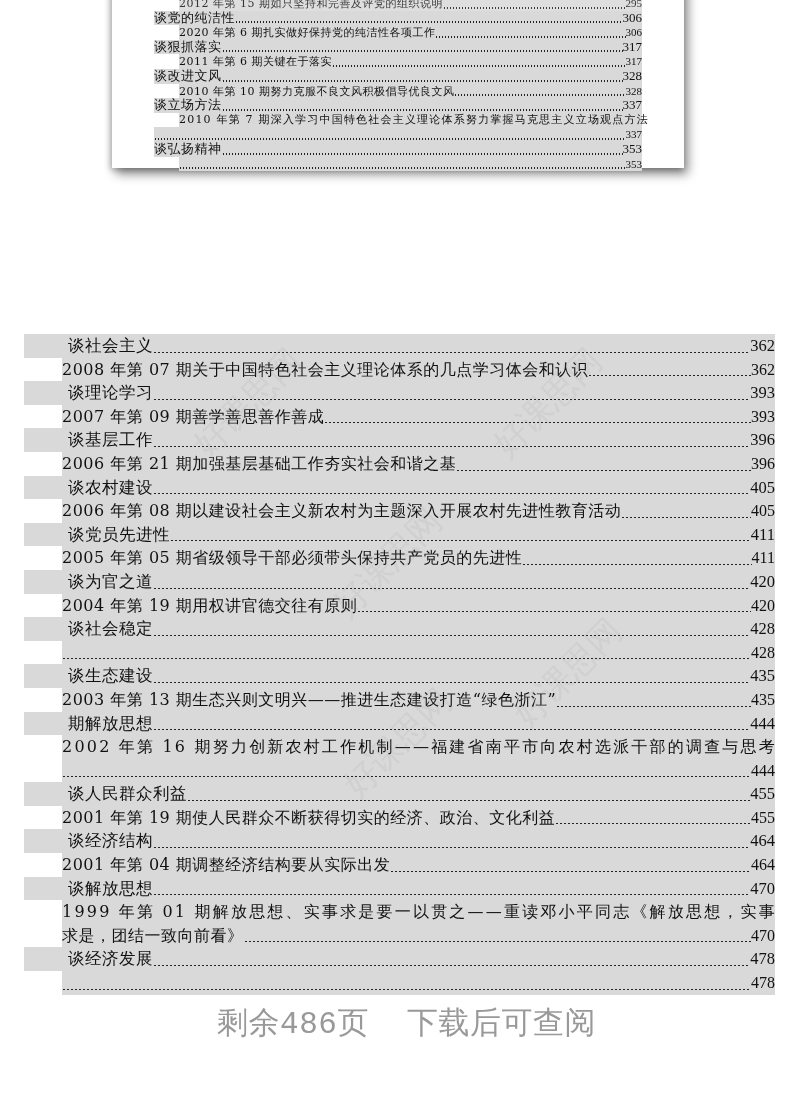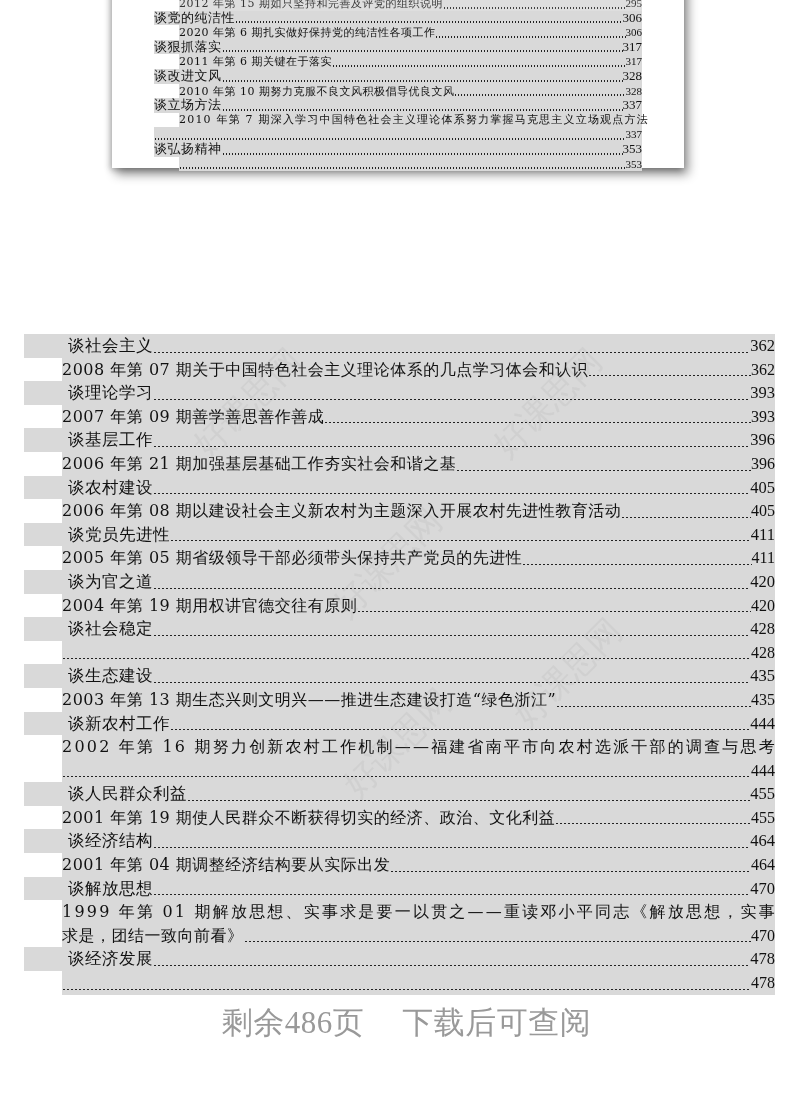--- a/index.html
+++ b/index.html
@@ -49,21 +49,21 @@
 
     
     .wm {
       position: absolute; color: rgba(150,150,150,0.12); font-family: "DejaVu Sans", sans-serif;
       font-size: 34px; transform: rotate(-45deg); pointer-events: none; white-space: nowrap; z-index: 2;
     }
 
     
     .footer {
       position: absolute; left: 13px; right: 0; top: 1002px; text-align: center;
-      font-family: Liberation Serif, serif; font-size: 31px; color: #999999;
+      font-family: Liberation Mono, monospace; font-size: 31px; color: #999999;
       letter-spacing: 0.5px; word-spacing: 0;
     }
     .footer .gap { display: inline-block; width: 38px; }
   </style>
 </head>
 <body>
 
 <div class="card">
   <div class="toc" id="card-toc">
       <div class="row lvl2 clipped">
@@ -228,21 +228,21 @@
       <span class="page">435</span>
     </div>
     <div class="row lvl2">
       <span class="band"></span>
       <span class="title">2003 年第 13 期生态兴则文明兴——推进生态建设打造“绿色浙江”</span>
       <span class="dots"></span>
       <span class="page">435</span>
     </div>
     <div class="row lvl1">
       <span class="band"></span>
-      <span class="title">谈新农村工作</span>
+      <span class="title">期解放思想</span>
       <span class="dots"></span>
       <span class="page">444</span>
     </div>
     <div class="row lvl2 full">
       <span class="band"></span>
       <span class="title">2002 年第 16 期努力创新农村工作机制——福建省南平市向农村选派干部的调查与思考</span>
     </div>
     <div class="row wrapline">
       <span class="band"></span>
       <span class="dots"></span>

